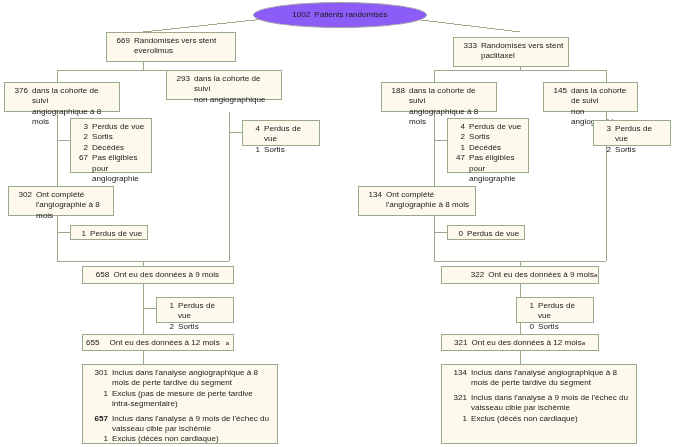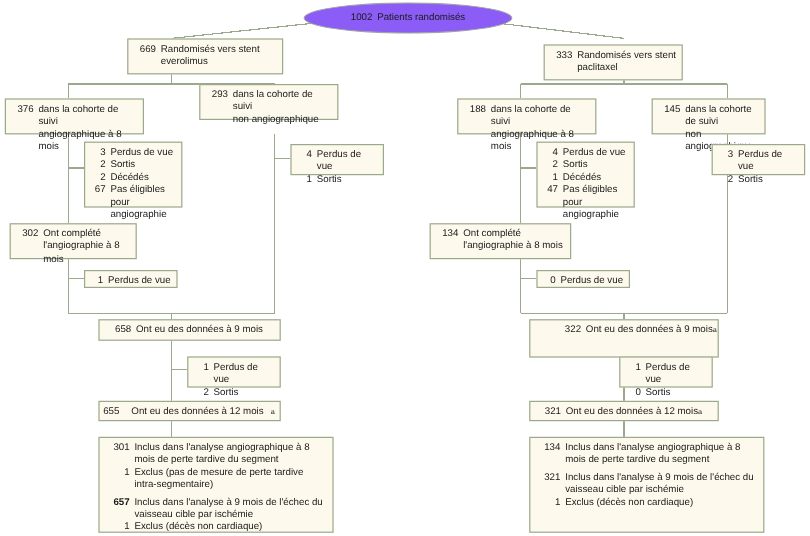--- a/index.html
+++ b/index.html
@@ -293,21 +293,21 @@
   </div>
 
   <div class="node" style="left:82px;top:266px;width:152px;height:18px;text-align:center;">
     <span class="row" style="justify-content:center;">
       <span class="num" style="width:auto">658</span>
       <span class="txt" style="flex:0 0 auto">Ont eu des données à 9 mois</span>
         <sup></sup>
     </span>
   </div>
 
-  <div class="node" style="left:441px;top:266px;width:158px;height:32px;text-align:center;padding-left:32px;">
+  <div class="node" style="left:441px;top:266px;width:158px;height:18px;text-align:center;padding-left:32px;">
     <span class="row" style="justify-content:center;">
       <span class="num" style="width:auto">322</span>
       <span class="txt" style="flex:0 0 auto">Ont eu des données à 9 mois</span>
         <sup>a</sup>
     </span>
   </div>
 
   <div class="node" style="left:156px;top:297px;width:78px;height:26px;">
     <div>
         <div class="row">

